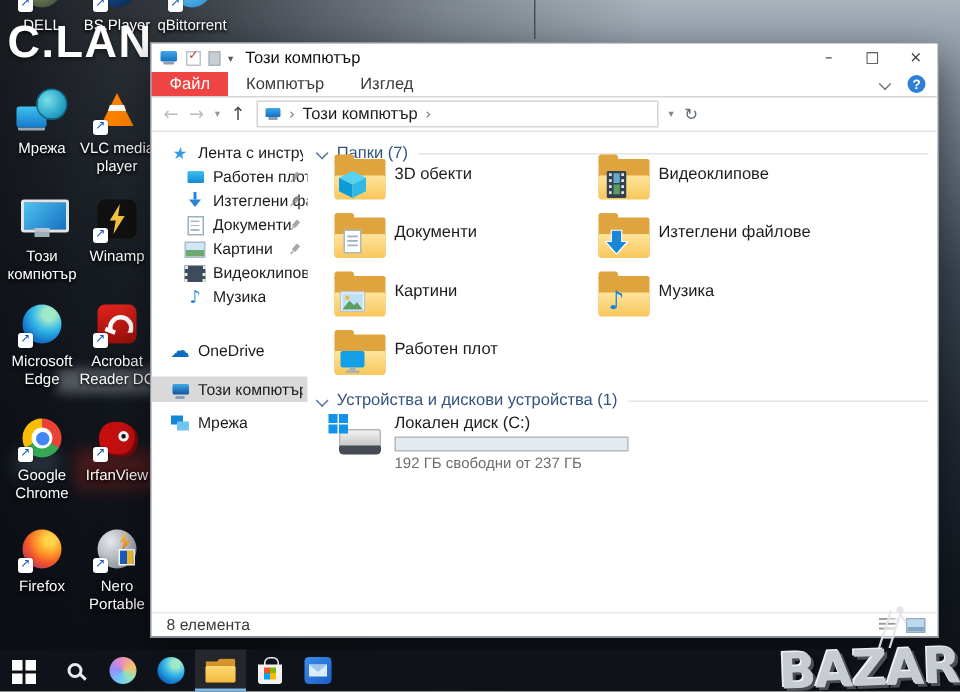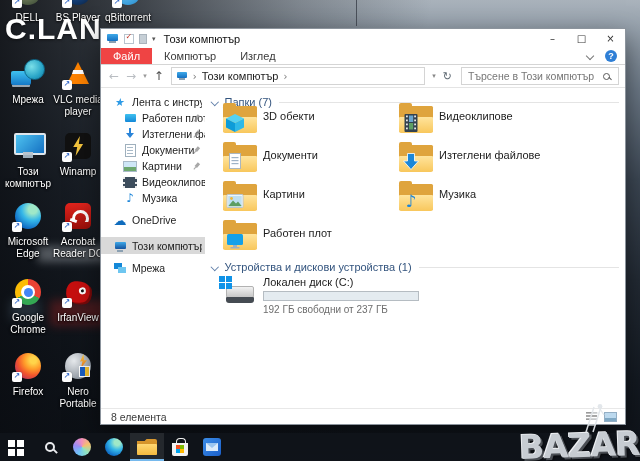--- a/index.html
+++ b/index.html
@@ -99,21 +99,21 @@
 
   
   .navpane { width:104px; flex:none; padding-top:6px; position:relative; }
   .nav-item { height:16px; display:flex; align-items:center; gap:5px; padding-left:12px; position:relative; cursor:default; }
   .nav-item.lvl1 { padding-left:22px; }
   .nav-item.sel { background:#d9d9d9; height:17px; }
   .nav-label { font-size:10.5px; color:#1c1c1c; white-space:nowrap; overflow:hidden; max-width:70px; }
   .pin { position:absolute; right:5px; top:4px; width:8px; height:8px; transform:rotate(40deg); opacity:.75; }
   .pin::before { content:""; position:absolute; top:0; left:2.5px; width:3px; height:4.5px; background:#8a8a8a; }
   .pin::after { content:""; position:absolute; top:4.5px; left:3.6px; width:1px; height:3.5px; background:#8a8a8a; }
-  .mt4 { margin-top:6px; } .mt9 { margin-top:9px; } .mt5 { margin-top:6px; }
+  .mt4 { margin-top:20px; } .mt9 { margin-top:9px; } .mt5 { margin-top:6px; }
 
   .ni { width:14px; height:14px; flex:none; position:relative; display:flex; align-items:center; justify-content:center; font-family:"DejaVu Sans",sans-serif; }
   .ni-star::before { content:"★"; color:#2e9be6; font-size:11px; transform:skewX(-8deg); }
   .ni-desk::before { content:""; width:11px; height:8px; background:linear-gradient(#3fc1ef,#1488d8); border-radius:1px; }
   .ni-down::before { content:""; position:absolute; left:5.5px; top:1px; width:2.6px; height:5px; background:#2a84d8; }
   .ni-down::after { content:""; position:absolute; left:2.5px; top:6px; border-left:4.4px solid transparent; border-right:4.4px solid transparent; border-top:5px solid #2a84d8; }
   .ni-doc::before { content:""; width:9px; height:11px; background:#fff; border:1px solid #9fb0bd; background-image:repeating-linear-gradient(#a9bac8 0 1px, transparent 1px 3px); background-size:70% 100%; background-position:50% 2px; background-repeat:no-repeat; }
   .ni-pic::before { content:""; width:12px; height:9px; border:1px solid #a9bac8; background:linear-gradient(180deg,#cfe7f7 55%,#6da86f 55%); }
   .ni-film::before { content:""; width:10px; height:11px; background:#3c4c5c; border-left:2px dotted #e8e8e8; border-right:2px dotted #e8e8e8; }
   .ni-note::before { content:"♪"; color:#1b84d8; font-size:12px; }
@@ -314,24 +314,20 @@
       <span class="nav-arrow arr-chev">▾</span>
       <span class="nav-arrow arr-up">↑</span>
       <div class="addr-box">
         <span class="mini-pc"></span>
         <span class="crumb-sep">›</span>
         <span class="crumb">Този компютър</span>
         <span class="crumb-sep">›</span>
       </div>
       <span class="addr-drop">▾</span>
       <span class="refresh">↻</span>
-      <div class="search-box">
-        <span class="search-ph">Търсене в Този компютър</span>
-        <span class="mag"></span>
-      </div>
     </div>
 
     <div class="winbody">
 
       <div class="navpane">
         <div class="nav-item">
           <span class="ni ni-star"></span>
           <span class="nav-label">Лента с инструменти</span>
         </div>
         <div class="nav-item lvl1">

